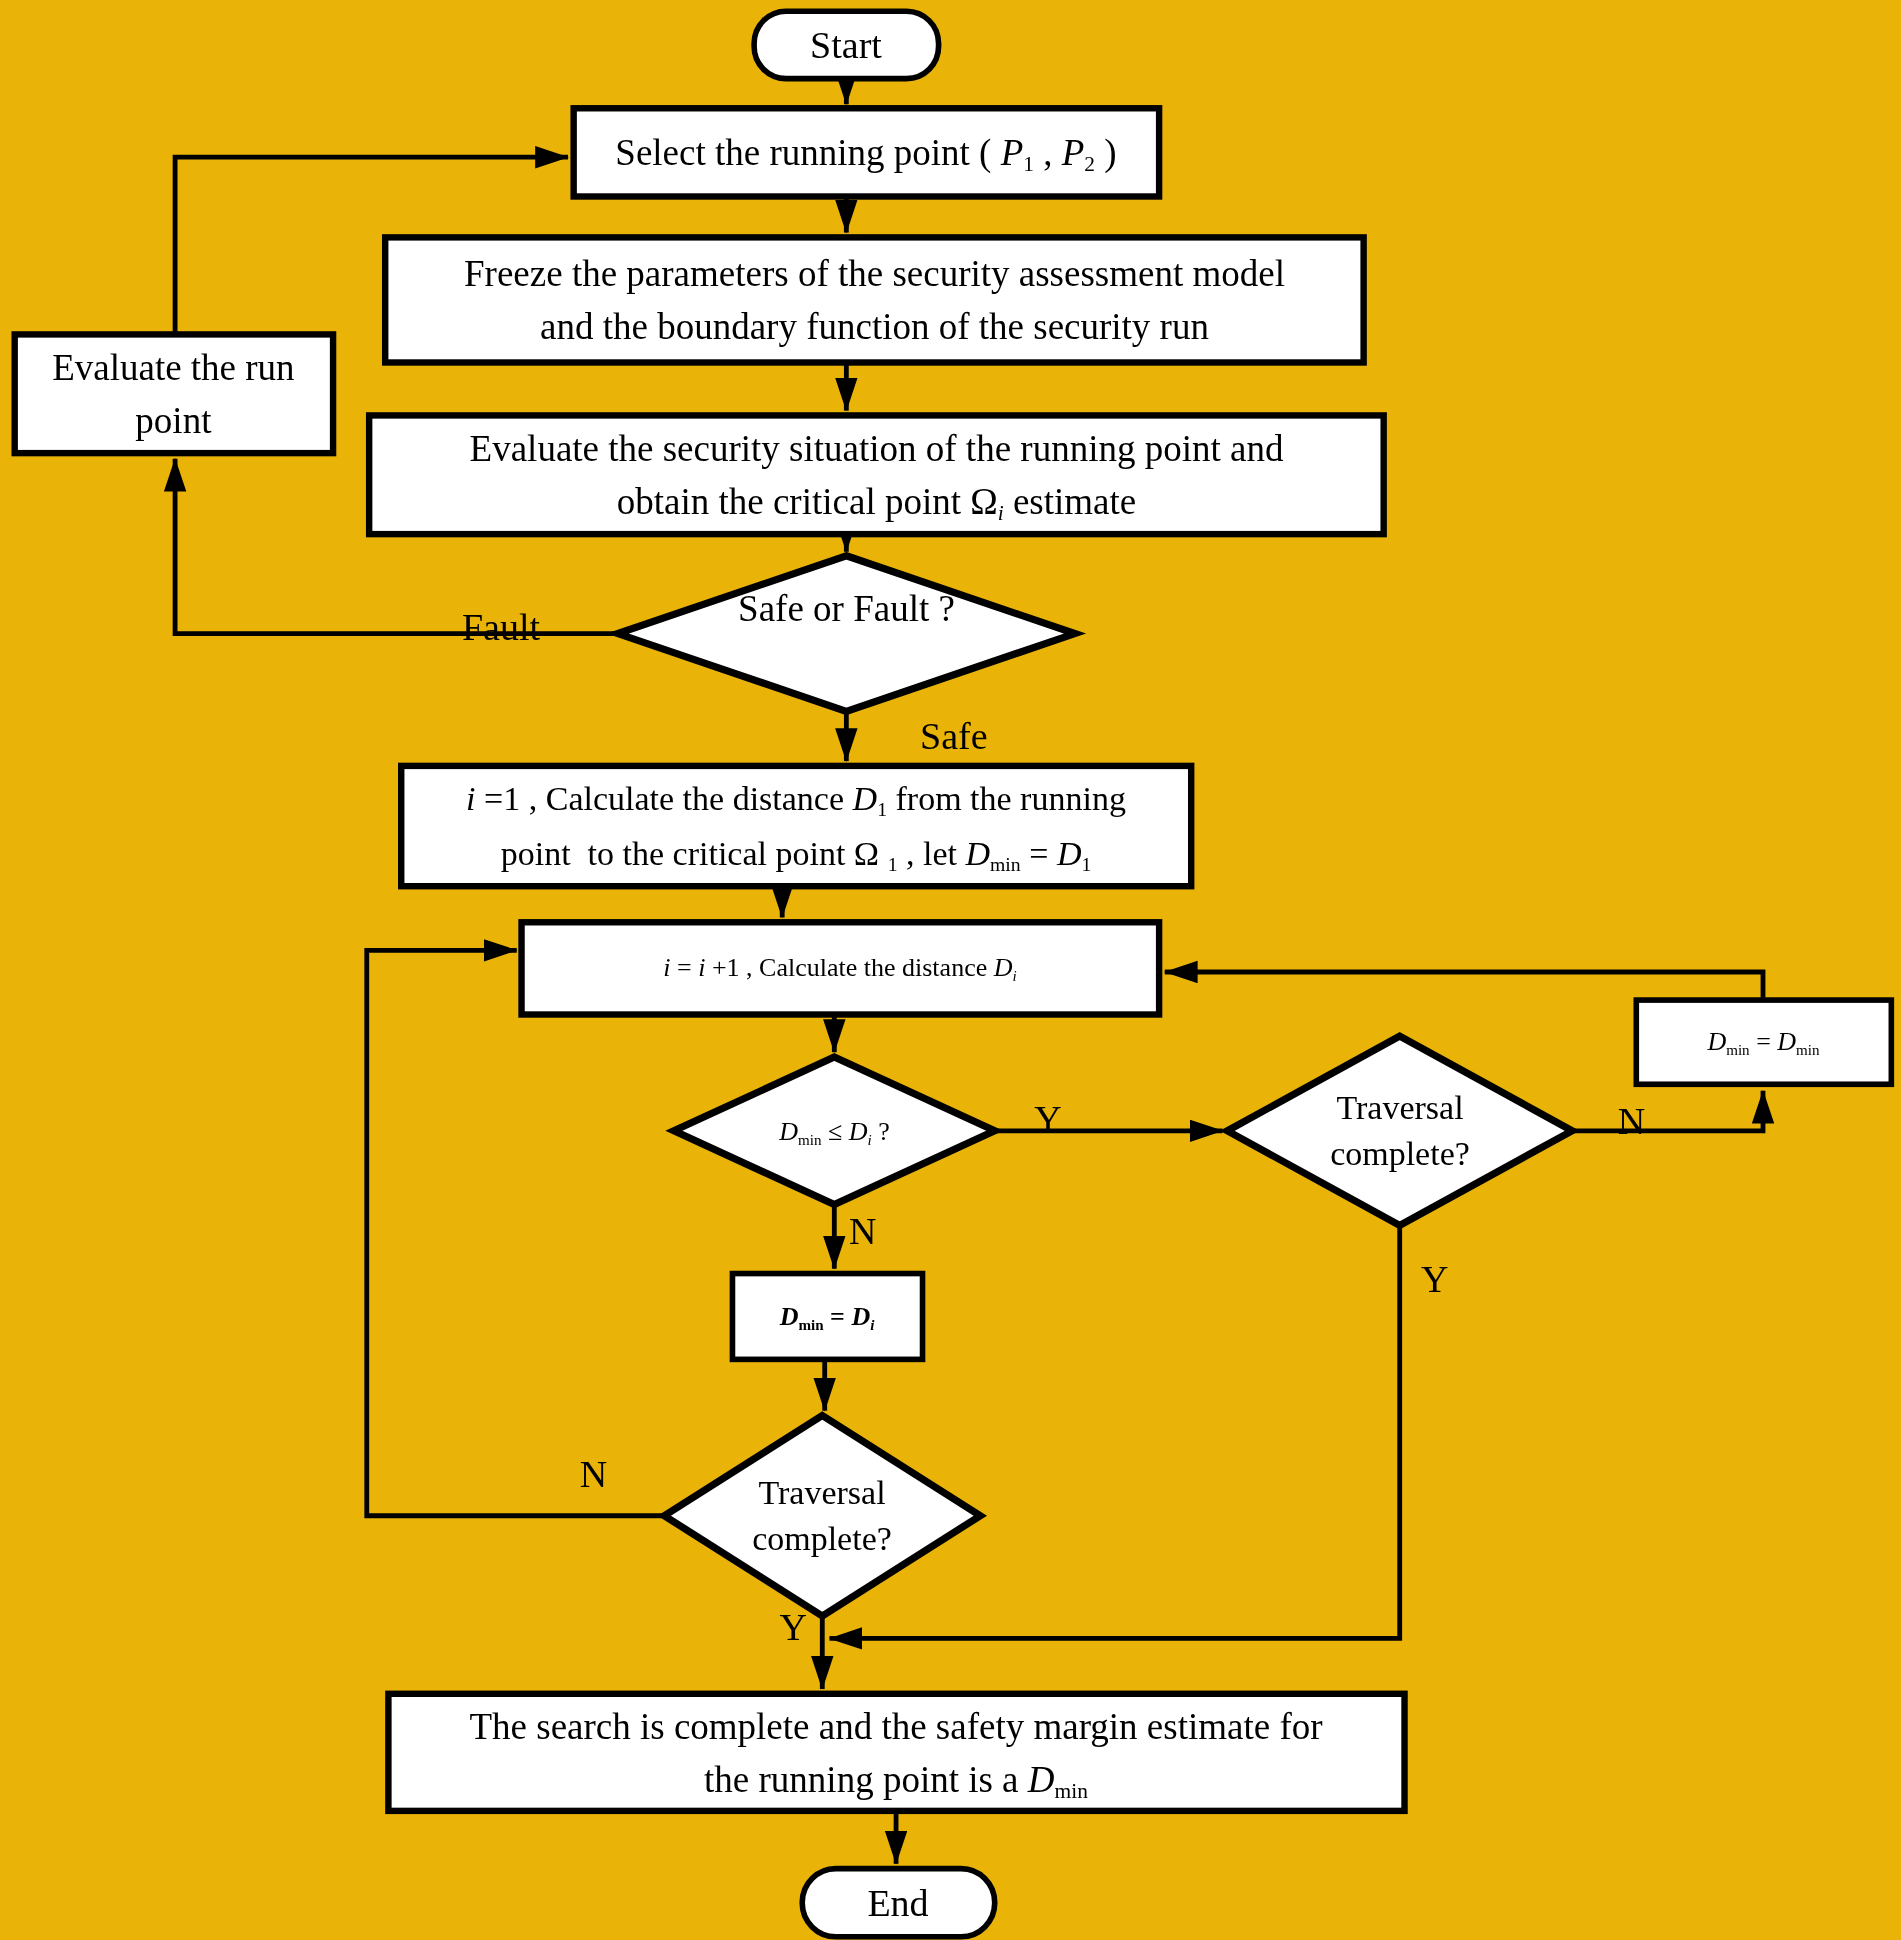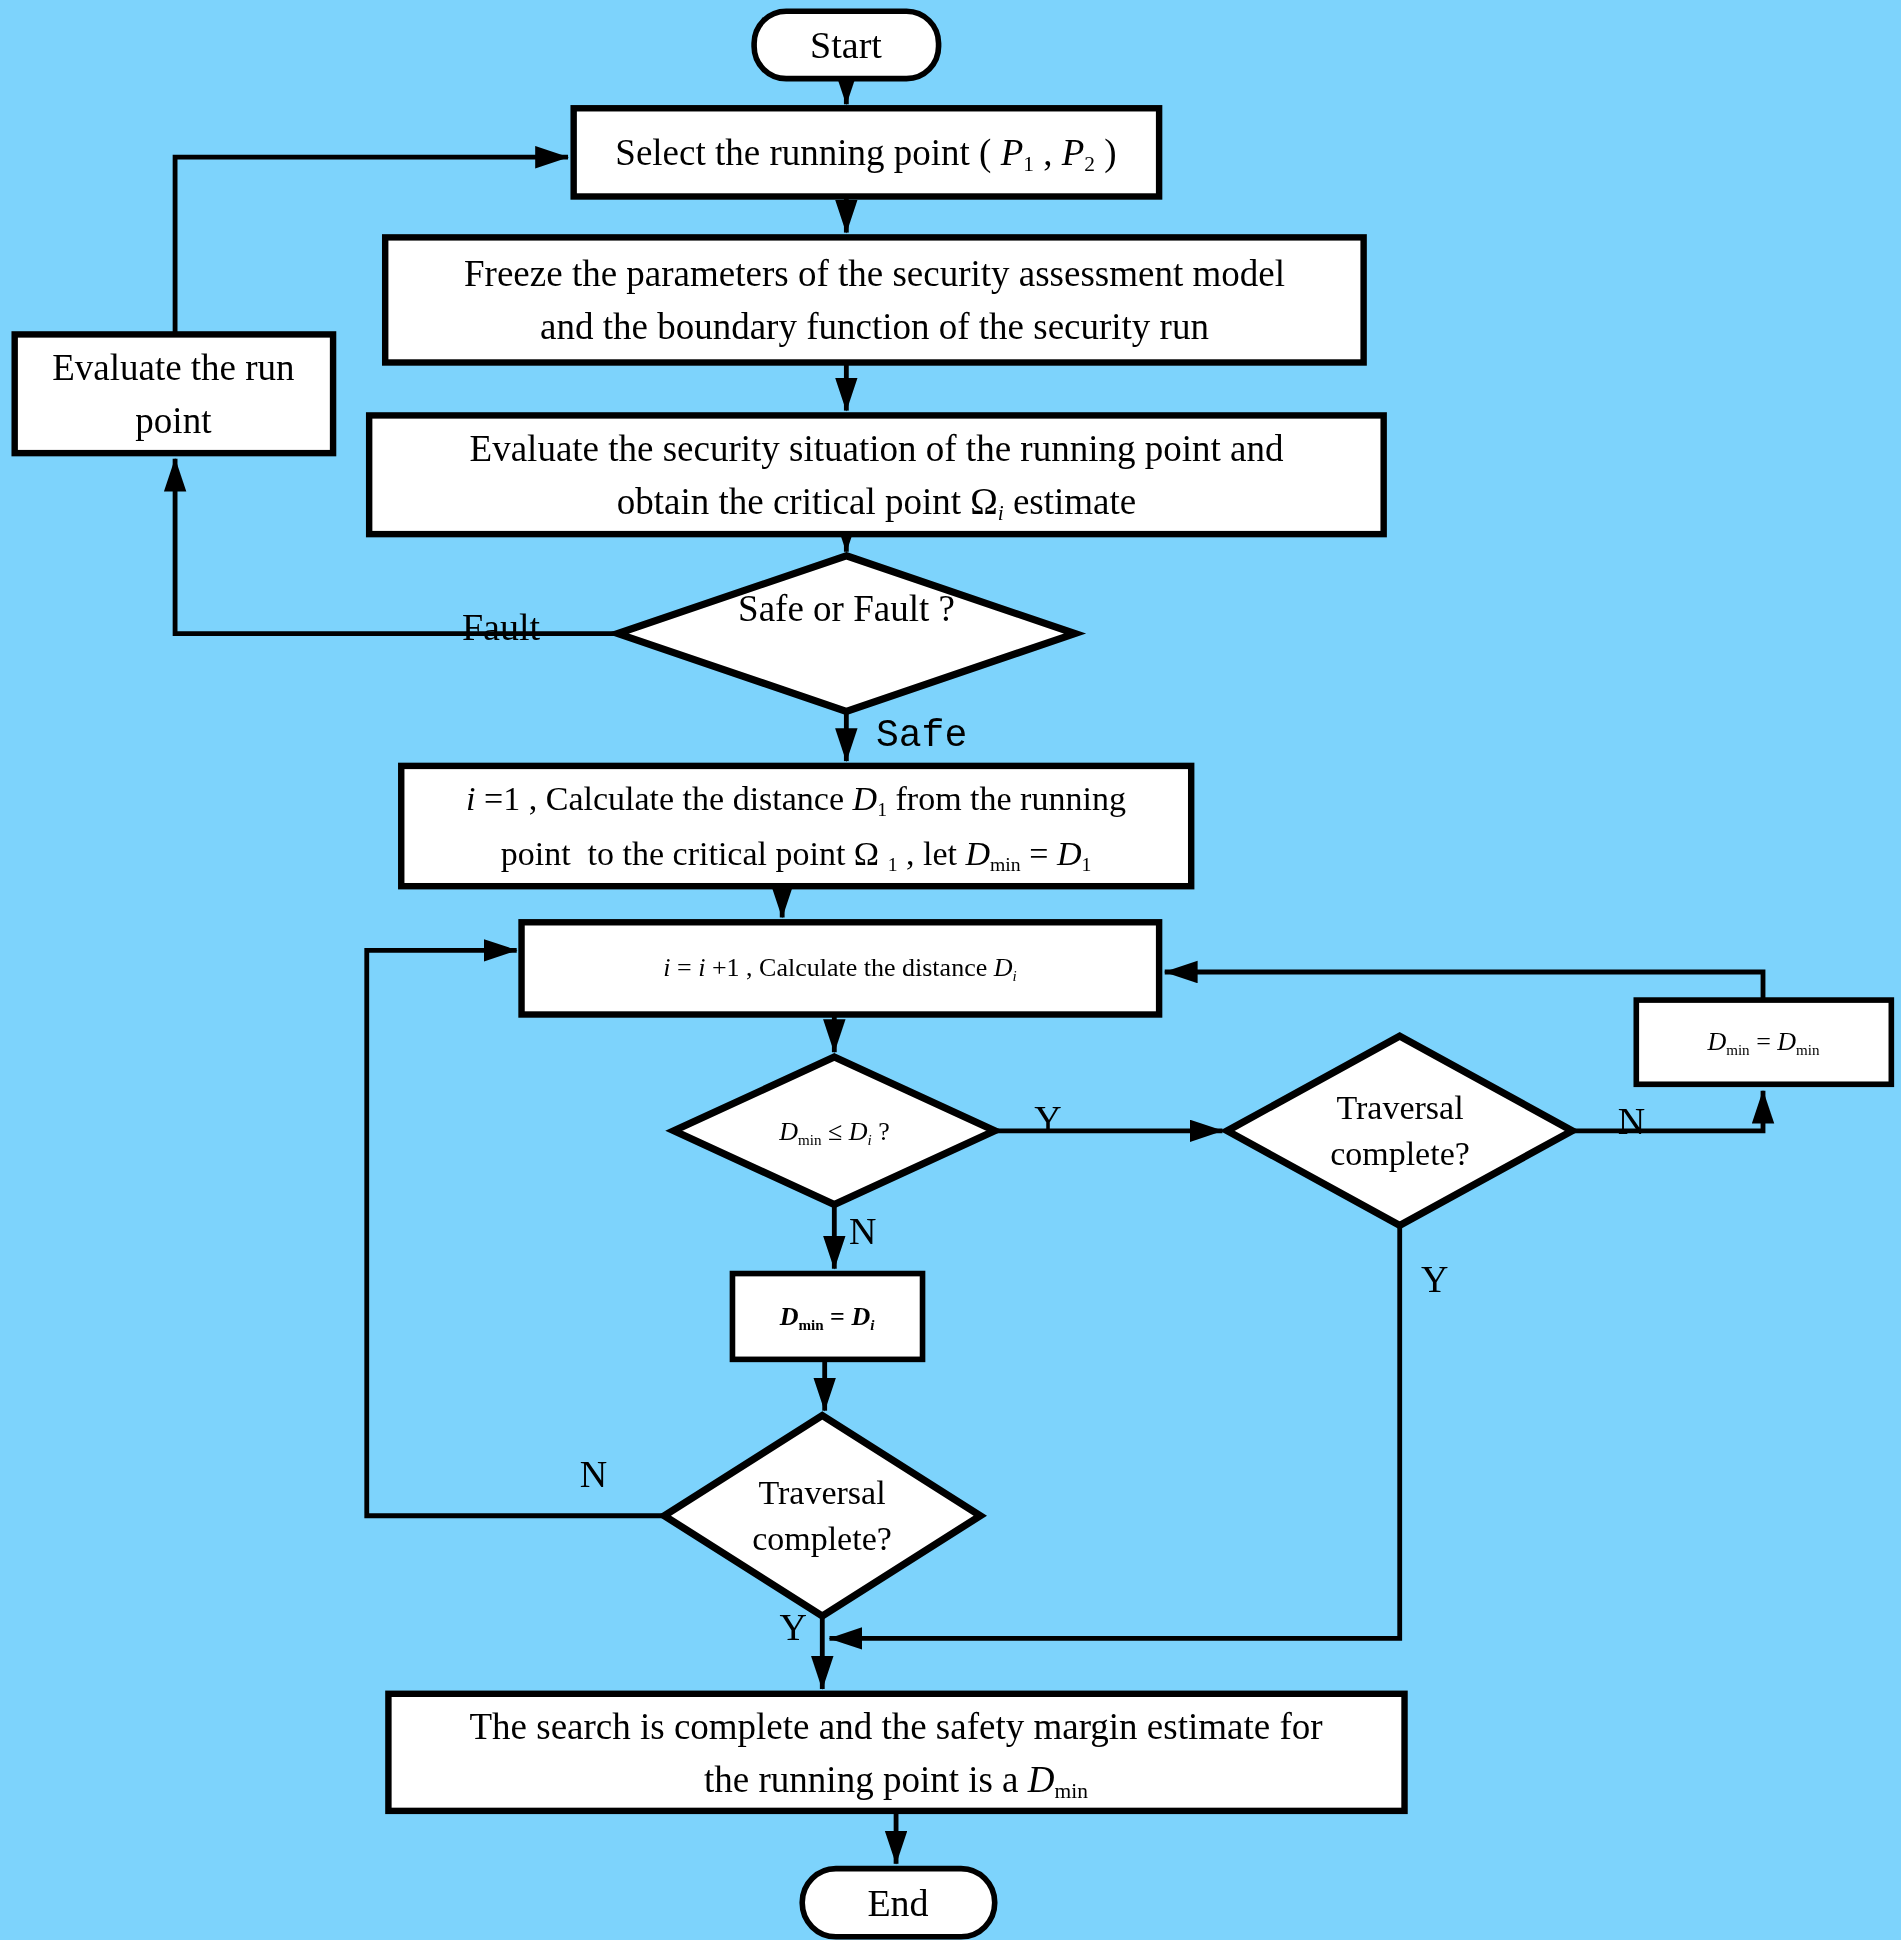--- a/index.html
+++ b/index.html
@@ -1,19 +1,19 @@
 <!DOCTYPE html>
 <html style="font-size:13px"><head>
 <meta charset="utf-8">
 <style>
   html,body { margin:0; padding:0; background:#ffffff; }
   .canvas {
     position:relative;
     width:1902px; height:1940px;
-    background:#7dd3fc;
+    background:#eab308;
     font-family:"Liberation Serif", serif;
     color:#000000;
     overflow:hidden;
   }
   .wires { position:absolute; left:0; top:0; }
   .node {
     position:absolute;
     display:flex; flex-direction:column;
     align-items:center; justify-content:center;
     text-align:center;
@@ -148,21 +148,21 @@
       <div class="tline"><span>The search is complete and the safety margin estimate for</span></div>
       <div class="tline"><span>the running point is a </span><span class="it">D</span><sub>min</sub></div>
     </div>
 
   <div class="node fs48" style="left:802px; top:1869px; width:192px; height:68px;">
       <div class="tline"><span>End</span></div>
     </div>
 
   <div class="elabel t-center" style="left:433px; top:579px; width:136px;">Fault</div>
 
-  <div class="elabel t-left" style="left:876px; top:715px; width:120px;font-family:Liberation Mono, monospace;">Safe</div>
+  <div class="elabel t-left" style="left:920px; top:715px; width:120px;">Safe</div>
 
   <div class="elabel t-center" style="left:1020px; top:1071px; width:56px;">Y</div>
 
   <div class="elabel t-left" style="left:849px; top:1210px; width:56px;">N</div>
 
   <div class="elabel t-center" style="left:560px; top:1426px; width:67px;">N</div>
 
   <div class="elabel t-right" style="left:736px; top:1606px; width:71px;">Y</div>
 
   <div class="elabel t-center" style="left:1598px; top:1073px; width:67px;">N</div>

